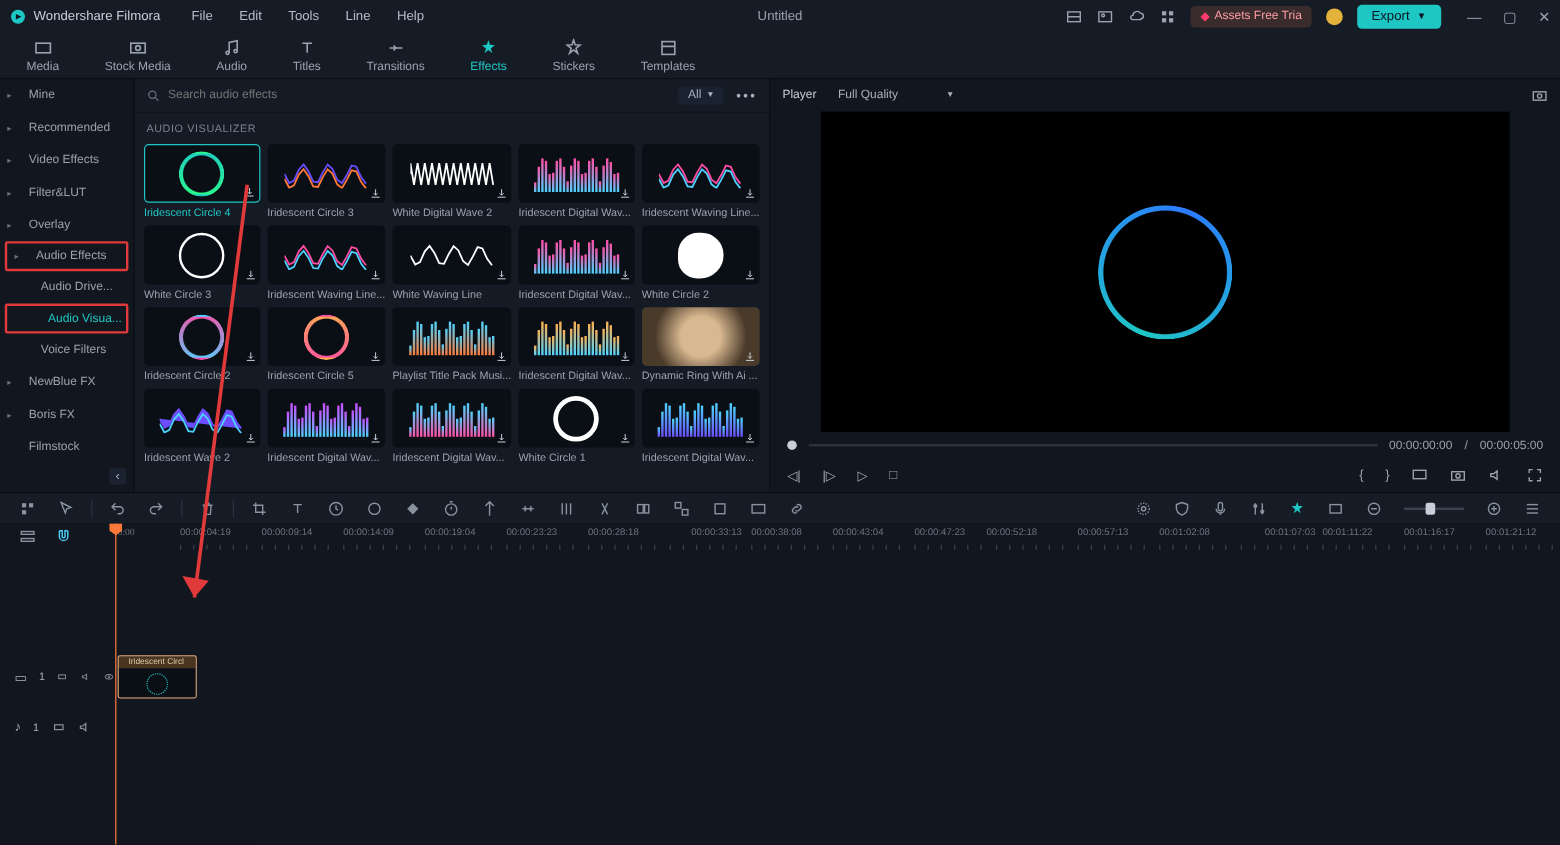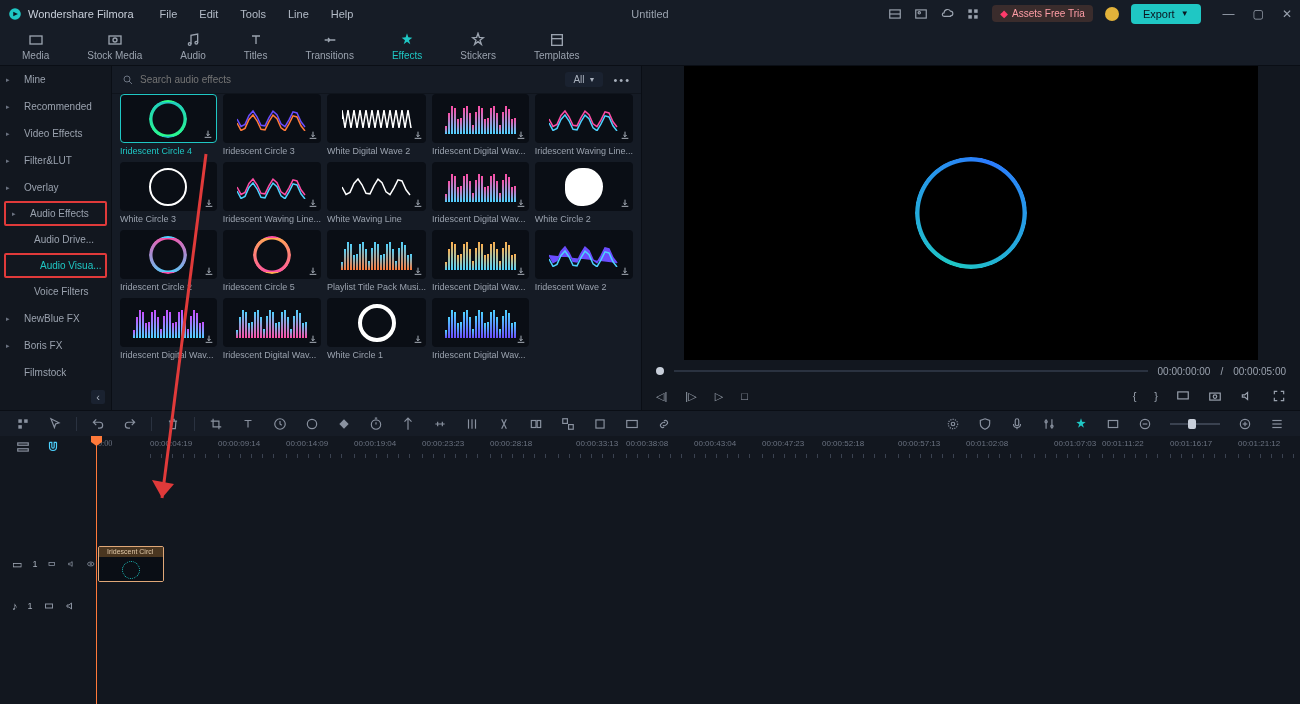--- a/index.html
+++ b/index.html
@@ -259,20 +259,21 @@
             <line x1="20" y1="20" x2="14" y2="14"></line>
           </svg>
         <input placeholder="Search audio effects" style="">
       </div>
       <div class="all-dd">
           <span>All</span>
           <span style="font-size:7px">▼</span>
         </div>
       <span class="more-dots">•••</span>
     </div>
+    <div class="sect-label">AUDIO VISUALIZER</div>
     <div class="grid" id="effects-grid">
         <div class="eff selected">
           <div class="thumb">
             <div class="viz-circle" style="border: 2px solid transparent; background: conic-gradient(rgb(31, 199, 196), rgb(43, 255, 136), rgb(31, 199, 196)); mask: radial-gradient(circle, transparent 15px, rgb(0, 0, 0) 16px);"></div>
             <span class="dl">
               <svg width="10" height="10" viewBox="0 0 24 24" fill="none" stroke="currentColor" stroke-width="2">
                 <path d="M12 4v12m-4-4l4 4 4-4M4 20h16"></path>
               </svg>
             </span>
           </div>
@@ -528,20 +529,30 @@
             </div>
             <span class="dl">
               <svg width="10" height="10" viewBox="0 0 24 24" fill="none" stroke="currentColor" stroke-width="2">
                 <path d="M12 4v12m-4-4l4 4 4-4M4 20h16"></path>
               </svg>
             </span>
           </div>
           <div class="name">Iridescent Digital Wav...</div>
         </div>
         <div class="eff">
+          <div class="thumb" style="background: radial-gradient(circle, rgb(216, 184, 144) 30%, rgb(74, 58, 42) 70%);">
+            <span class="dl">
+              <svg width="10" height="10" viewBox="0 0 24 24" fill="none" stroke="currentColor" stroke-width="2">
+                <path d="M12 4v12m-4-4l4 4 4-4M4 20h16"></path>
+              </svg>
+            </span>
+          </div>
+          <div class="name">Dynamic Ring With Ai ...</div>
+        </div>
+        <div class="eff">
           <div class="thumb">
             <svg class="viz-wave" viewBox="0 0 70 24">
               <path d="M0 12 L0 12 L4 19.45631268773781 L8 17.40370544440921 L12 8.459836453641184 L16 4.0306831293132745 L20 9.764676014408593 L24 18.349342910793222 L28 18.836791264706243 L32 10.605385750216163 L36 4.15251015946807 L40 7.7074166559965205 L44 16.736588117657785 L48 19.725262212394224 L52 12.862029218395552 L56 4.899463731347963 L60 5.992102025826592 L64 14.746519430559163 L68 19.998343201141353" fill="#6b4dff" stroke="#6b4dff" stroke-width="1.5"></path>
               <path d="M0 12 L0 12 L4 19.45631268773781 L8 17.40370544440921 L12 8.459836453641184 L16 4.0306831293132745 L20 9.764676014408593 L24 18.349342910793222 L28 18.836791264706243 L32 10.605385750216163 L36 4.15251015946807 L40 7.7074166559965205 L44 16.736588117657785 L48 19.725262212394224 L52 12.862029218395552 L56 4.899463731347963 L60 5.992102025826592 L64 14.746519430559163 L68 19.998343201141353" transform="translate(0,4)" fill="none" stroke="#4dd2ff" stroke-width="1.5"></path>
             </svg>
             <span class="dl">
               <svg width="10" height="10" viewBox="0 0 24 24" fill="none" stroke="currentColor" stroke-width="2">
                 <path d="M12 4v12m-4-4l4 4 4-4M4 20h16"></path>
               </svg>
             </span>
@@ -664,20 +675,31 @@
                 <path d="M12 4v12m-4-4l4 4 4-4M4 20h16"></path>
               </svg>
             </span>
           </div>
           <div class="name">Iridescent Digital Wav...</div>
         </div>
       </div>
   </div>
 
   <div class="player">
+    <div class="player-head">
+      <span class="lbl">Player</span>
+      <div class="quality">
+          <span>Full Quality</span>
+          <span style="font-size:7px">▼</span>
+        </div>
+      <svg class="snap" width="14" height="14" viewBox="0 0 24 24" fill="none" stroke="#9aa2ae" stroke-width="2">
+          <rect x="3" y="6" width="18" height="12"></rect>
+          <circle cx="12" cy="12" r="3"></circle>
+        </svg>
+    </div>
     <div class="preview">
       <div class="ring"></div>
     </div>
     <div class="scrub">
       <div class="dot"></div>
       <div class="track"></div>
       <span class="time">00:00:00:00</span>
       <span class="time">/</span>
       <span class="time">00:00:05:00</span>
     </div>

